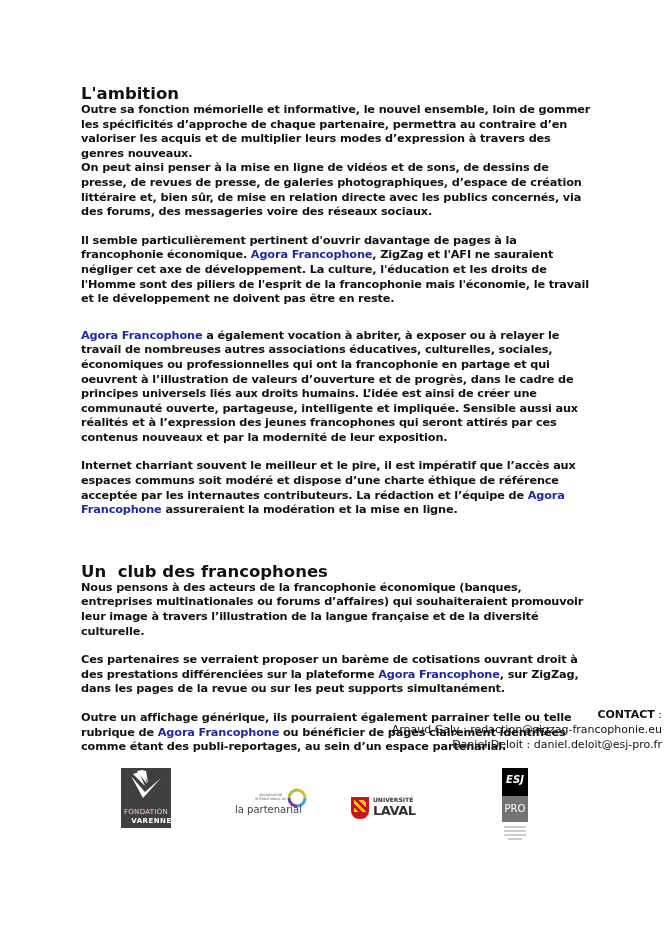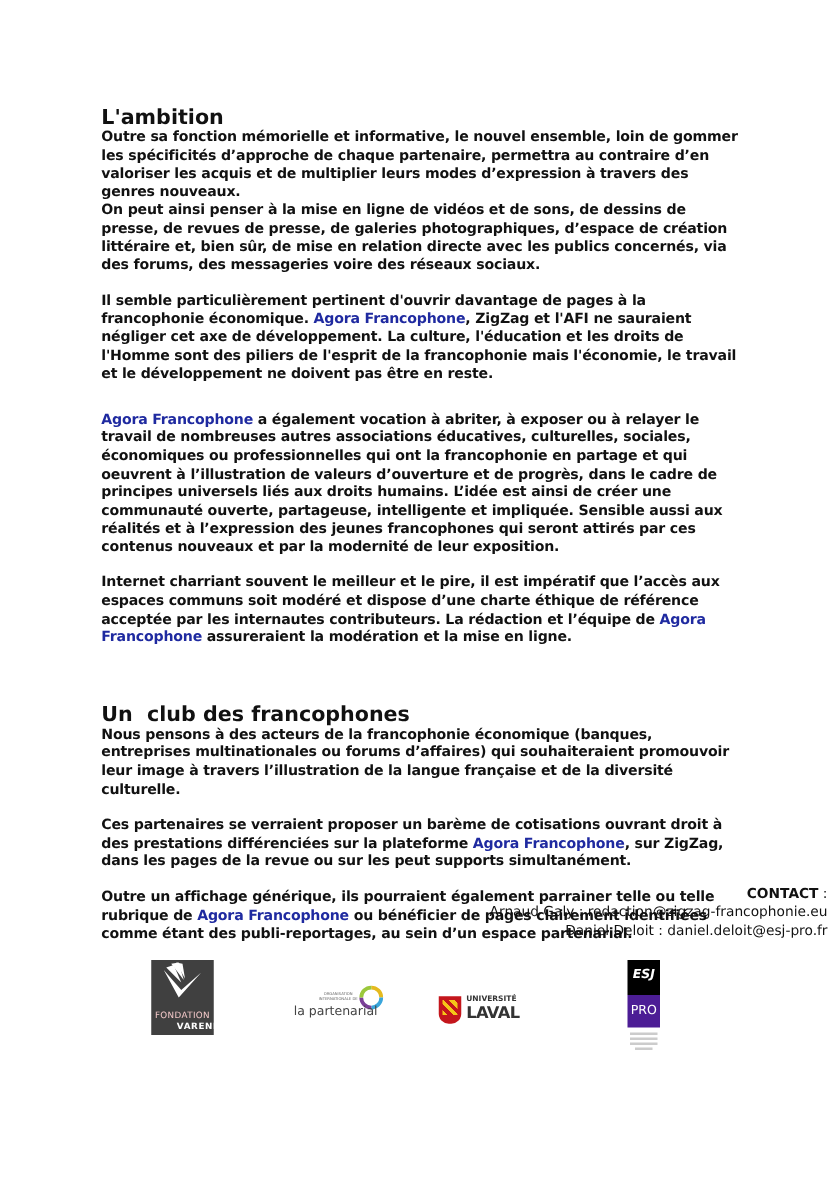--- a/index.html
+++ b/index.html
@@ -49,21 +49,21 @@
 <div class="logos">
 
   <div class="logo" style="left:121px; top:8px; width:50px; height:60px; background:#404040;">
     <svg width="50" height="40" viewBox="0 0 50 40" style="position:absolute; left:0; top:0;">
       <path d="M10 8 L22 30 L40 10 L24 24 Z" fill="#fff"></path>
       <path d="M12 6 L18 4 L24 18 Z" fill="#fff"></path>
       <path d="M16 3 L22 2 L26 16 Z" fill="#fff"></path>
       <path d="M20 2 L25 3 L27 15 Z" fill="#fff"></path>
     </svg>
     <div style="position:absolute; left:0; top:40px; width:50px; text-align:center; font-size:7px; color:#f5c9ca; letter-spacing:0.3px; font-family:'DejaVu Sans', sans-serif;">FONDATION</div>
-    <div style="position:absolute; left:0; top:49px; width:61px; text-align:right; font-size:7px; color:#fff; font-weight:bold; letter-spacing:0.5px; font-family:'DejaVu Sans', sans-serif;">VARENNE</div>
+    <div style="position:absolute; left:0; top:49px; width:61px; text-align:center; font-size:7px; color:#fff; font-weight:bold; letter-spacing:0.5px; font-family:'DejaVu Sans', sans-serif;">VARENNE</div>
   </div>
 
   <div class="logo" style="left:235px; top:28px; width:80px; height:34px;">
     <svg width="20" height="20" viewBox="0 0 20 20" style="position:absolute; left:52px; top:0;">
       <path d="M10 2 A8 8 0 0 1 18 10" stroke="#e5ba1f" stroke-width="3" fill="none"></path>
       <path d="M18 10 A8 8 0 0 1 10 18" stroke="#3aa6dc" stroke-width="3" fill="none"></path>
       <path d="M10 18 A8 8 0 0 1 2 10" stroke="#7b3f98" stroke-width="3" fill="none"></path>
       <path d="M2 10 A8 8 0 0 1 10 2" stroke="#9bc83b" stroke-width="3" fill="none"></path>
     </svg>
     <div style="position:absolute; left:24px; top:5px; font-size:3px; color:#666;">ORGANISATION</div>
@@ -76,21 +76,21 @@
       <div style="position:absolute; left:3px; top:3px; width:12px; height:12px; background:repeating-linear-gradient(45deg,#f5c518 0 3px,#c4161c 3px 6px);"></div>
     </div>
     <div style="position:absolute; left:22px; top:1px; font-size:6px; color:#333; font-weight:bold;">UNIVERSITÉ</div>
     <div style="position:absolute; left:22px; top:8px; font-size:13px; color:#333; font-weight:bold; letter-spacing:-0.5px;">LAVAL</div>
   </div>
 
   <div class="logo" style="left:502px; top:8px; width:26px; height:74px;">
     <div style="position:absolute; left:0; top:0; width:26px; height:28px; background:#000000;">
       <div style="position:absolute; left:2px; top:6px; width:22px; text-align:center; font-size:10px; color:#fff; font-weight:bold; font-style:italic;">ESJ</div>
     </div>
-    <div style="position:absolute; left:0; top:28px; width:26px; height:26px; background:#4c1d95;">
+    <div style="position:absolute; left:0; top:28px; width:26px; height:26px; background:#737373;">
       <div style="position:absolute; left:0; top:7px; width:26px; text-align:center; font-size:10px; color:#fff;">PRO</div>
     </div>
     <div style="position:absolute; left:2px; top:58px; width:22px; height:2px; background:#ccc;"></div>
     <div style="position:absolute; left:2px; top:62px; width:22px; height:2px; background:#ccc;"></div>
     <div style="position:absolute; left:2px; top:66px; width:22px; height:2px; background:#ccc;"></div>
     <div style="position:absolute; left:6px; top:70px; width:14px; height:2px; background:#ccc;"></div>
   </div>
 </div>
 
 </body></html>

